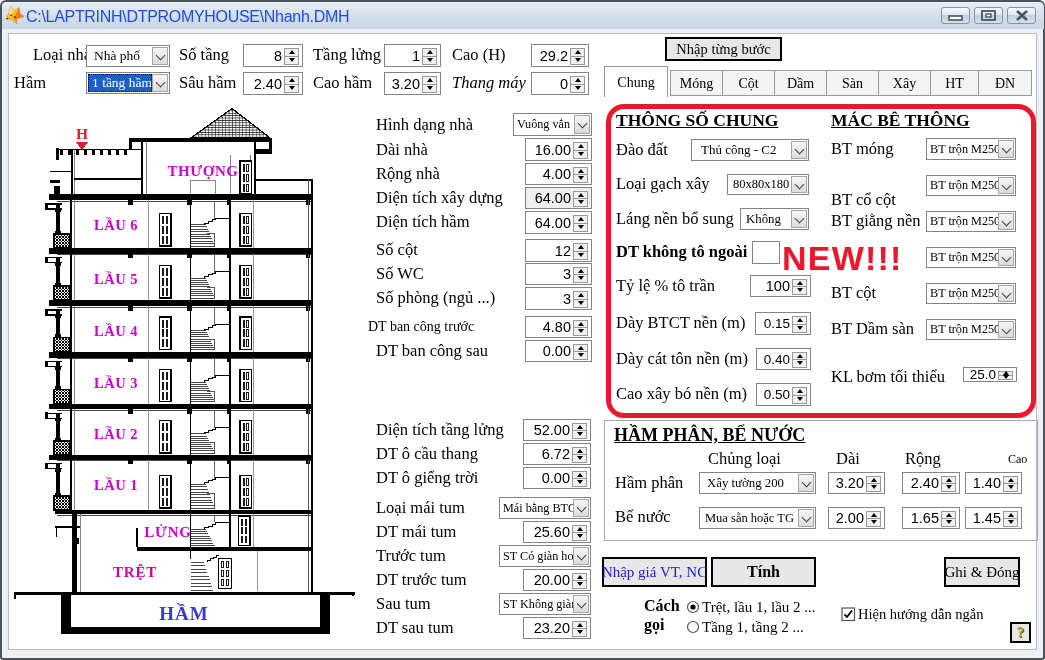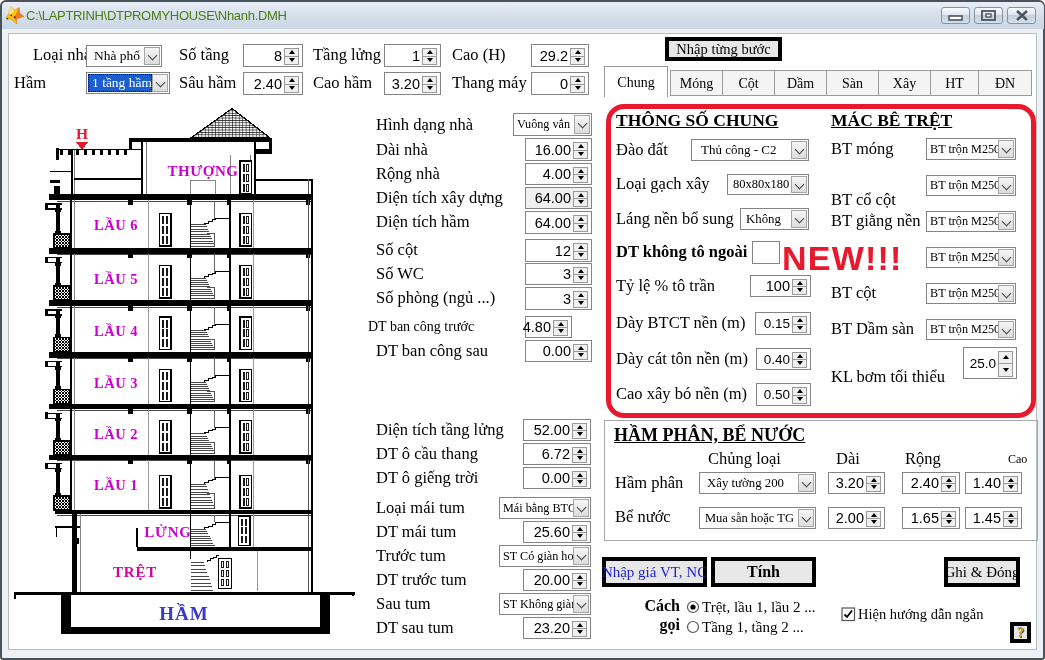--- a/index.html
+++ b/index.html
@@ -1,34 +1,34 @@
 <!DOCTYPE html>
 <html><head><meta charset="utf-8">
 <style>
 html,body{margin:0;padding:0;width:1045px;height:660px;overflow:hidden}
 body{font-family:"Liberation Serif",serif;position:relative;background:#fff}
 .win{position:absolute;left:0;top:0;width:1045px;height:660px;border:2px solid #4a525c;border-radius:6px 6px 3px 3px;background:#edf0f4;box-sizing:border-box}
 .tbar{position:absolute;left:1.5px;top:1.5px;width:1042px;height:27.5px;border-radius:5px 5px 0 0;background:linear-gradient(#e8eef6,#d2dde9 60%,#cbd7e4)}
-.ttext{position:absolute;left:26px;top:8px;font-family:"Liberation Sans",sans-serif;font-size:13px;letter-spacing:-0.3px;color:#4d7c0f}
+.ttext{position:absolute;left:26px;top:8px;font-family:"Liberation Sans",sans-serif;font-size:16px;letter-spacing:-0.3px;color:#1d4ed8}
 .wbtn{position:absolute;top:7px;height:17px;width:29px;border:1px solid #8494a5;border-radius:3px;background:linear-gradient(#f8fbfd,#dde7f0 45%,#c3d1de 50%,#d4dfe9);box-sizing:border-box}
 .client{position:absolute;left:8px;top:33px;width:1029px;height:617px;background:#fff;border:1px solid #b9bcbf;box-sizing:border-box}
 .lbl{position:absolute;white-space:nowrap;line-height:24px;height:24px;color:#000}
 .blbl{position:absolute;white-space:nowrap;font-weight:bold}
 .box{position:absolute;border:1px solid #848484;background:#fff;box-sizing:border-box}
 .num{position:absolute;right:20px;top:0;bottom:0;display:flex;align-items:center;font-family:"Liberation Sans",sans-serif}
 .sp{position:absolute;right:3px;top:2.5px;bottom:2.5px;width:15px;display:flex;flex-direction:column}
 .spb{flex:1;background:#f0f0f0;border:1px solid #999;position:relative;margin-bottom:-1px}
 .tu{position:absolute;left:50%;top:50%;transform:translate(-50%,-50%);width:0;height:0;border-left:3.2px solid transparent;border-right:3.2px solid transparent;border-bottom:4.2px solid #000}
 .td{position:absolute;left:50%;top:50%;transform:translate(-50%,-50%);width:0;height:0;border-left:3.2px solid transparent;border-right:3.2px solid transparent;border-top:4.2px solid #000}
 .cbtn{position:absolute;right:1px;top:1px;bottom:1px;width:16px;background:linear-gradient(#f6f6f6,#dcdcdc);border:1px solid #a5a5a5;box-sizing:border-box}
 .chv{position:absolute;left:4px;top:4px;width:6px;height:6px;border-left:1.6px solid #444;border-bottom:1.6px solid #444;transform:rotate(-45deg)}
 .cbtx{position:absolute;top:0;bottom:0;display:flex;align-items:center;white-space:nowrap}
 .cbsel{position:absolute;left:1px;top:1px;right:17px;bottom:1px;display:flex;align-items:center;padding-left:4px;background:#1b5fce;color:#fff;outline:1px dotted #000;outline-offset:-1px;white-space:nowrap}
 .tab{position:absolute;box-sizing:border-box;border:1px solid #9a9a9a;background:#f2f2f2;text-align:center;font-size:14px}
-.btn{position:absolute;box-sizing:border-box;border:4px solid #000000;background:#e7e7e7;display:flex;align-items:center;justify-content:center;white-space:nowrap}
+.btn{position:absolute;box-sizing:border-box;border:2px solid #000000;background:#e7e7e7;display:flex;align-items:center;justify-content:center;white-space:nowrap}
 </style></head><body>
 <div class="win"></div>
 <div class="tbar"></div>
 <div class="ttext">C:\LAPTRINH\DTPROMYHOUSE\Nhanh.DMH</div>
 <div class="client"></div>
 <div class="wbtn" style="left:941px"></div>
 <div class="wbtn" style="left:974px"></div>
 <div class="wbtn" style="left:1007px"></div>
 <svg style="position:absolute;left:941px;top:7px" width="96" height="17" viewBox="0 0 96 17">
 <rect x="8" y="9" width="13" height="4" fill="#fff" stroke="#4a5663" stroke-width="1.6"></rect>
@@ -39,21 +39,21 @@
 <svg style="position:absolute;left:5px;top:6px" width="20" height="20" viewBox="0 0 20 20">
 <polygon points="6,0.5 9.5,4.5 14,1.5 15,7.5 19,10.5 11,13 12,18 6.5,13.5 1,12.5 3.5,8" fill="#ffc20e" stroke="#c87d1e" stroke-width="0.5"></polygon>
 <polygon points="14,1.5 15,7.5 19,10.5 11.5,12.8 12,17 9,12" fill="#ee7d22"></polygon>
 <polygon points="6,0.5 9,4.8 6.5,8.4 3.8,7.4" fill="#ffe289"></polygon>
 <circle cx="6.3" cy="9.3" r="0.9" fill="#3a2a10"></circle>
     <circle cx="9.7" cy="11.3" r="1" fill="#3a2a10"></circle>
 <polygon points="1,12.5 3.3,11.8 2.9,13.6" fill="#1d140a"></polygon>
 </svg>
 <div class="lbl" style="left:14px;top:43px;font-size:16.5px;margin-left:19px;">Loại nhà</div>
 <div class="lbl" style="left:14px;top:71px;font-size:16.5px;">Hầm</div>
-<div class="box" style="left:86px;top:45px;width:76px;height:22px">
+<div class="box" style="left:86px;top:45px;width:84px;height:22px">
     <span class="cbtx" style="font-size:13.5px;left:7px">Nhà phố</span>
 <div class="cbtn">
       <i class="chv"></i>
     </div>
   </div>
 <div class="box" style="left:86px;top:72px;width:84px;height:22px">
     <span class="cbsel" style="font-size:13.5px">1 tầng hầm</span>
 <div class="cbtn">
       <i class="chv"></i>
     </div>
@@ -100,21 +100,21 @@
 <div class="sp">
       <div class="spb">
         <i class="tu"></i>
       </div>
       <div class="spb">
         <i class="td"></i>
       </div>
     </div>
   </div>
 <div class="lbl" style="left:452px;top:43px;font-size:16.5px;">Cao (H)</div>
-<div class="lbl" style="left:452px;top:71px;font-size:16.5px;">Thang máy</div>
+<div class="lbl" style="left:452px;top:71px;font-size:16.5px;font-style:italic;">Thang máy</div>
 <div class="box" style="left:531px;top:44px;width:58px;height:23px;background:#fff">
 <span class="num" style="font-size:14.5px">29.2</span>
 <div class="sp">
       <div class="spb">
         <i class="tu"></i>
       </div>
       <div class="spb">
         <i class="td"></i>
       </div>
     </div>
@@ -224,21 +224,21 @@
 <div class="sp">
       <div class="spb">
         <i class="tu"></i>
       </div>
       <div class="spb">
         <i class="td"></i>
       </div>
     </div>
   </div>
 <div class="lbl" style="left:368px;top:315px;font-size:14px;text-align:right;">DT ban công trước</div>
-<div class="box" style="left:525px;top:316px;width:47px;height:22px;background:#fff">
+<div class="box" style="left:525px;top:316px;width:67px;height:22px;background:#fff">
 <span class="num" style="font-size:14.5px">4.80</span>
 <div class="sp">
       <div class="spb">
         <i class="tu"></i>
       </div>
       <div class="spb">
         <i class="td"></i>
       </div>
     </div>
   </div>
@@ -343,21 +343,21 @@
         <i class="tu"></i>
       </div>
       <div class="spb">
         <i class="td"></i>
       </div>
     </div>
   </div>
 <div style="position:absolute;left:604px;top:420px;width:434px;height:121px;border:1px solid #a9a9a9;box-sizing:border-box"></div>
 <div style="position:absolute;left:606px;top:104px;width:430px;height:314px;border:5px solid #e8192c;border-radius:18px;box-sizing:border-box;background:#fff"></div>
 <div class="blbl" style="left:616px;top:110px;font-size:17.5px;text-decoration:underline">THÔNG SỐ CHUNG</div>
-<div class="blbl" style="left:831px;top:110px;font-size:17.5px;text-decoration:underline">MÁC BÊ TRỆT</div>
+<div class="blbl" style="left:831px;top:110px;font-size:17.5px;text-decoration:underline">MÁC BÊ THÔNG</div>
 <div class="lbl" style="left:616px;top:138px;font-size:16.5px;">Đào đất</div>
 <div class="box" style="left:691px;top:139px;width:118px;height:22px">
     <span class="cbtx" style="font-size:13px;left:9px">Thủ công - C2</span>
 <div class="cbtn">
       <i class="chv"></i>
     </div>
   </div>
 <div class="lbl" style="left:616px;top:172px;font-size:16.5px;">Loại gạch xây</div>
 <div class="box" style="left:727px;top:174px;width:82px;height:21px">
     <span class="cbtx" style="font-size:12.5px;left:5px">80x80x180</span>
@@ -458,21 +458,21 @@
     </div>
   </div>
 <div class="lbl" style="left:831px;top:317px;font-size:16.5px;">BT Dầm sàn</div>
 <div class="box" style="left:926px;top:319px;width:90px;height:21px">
     <span class="cbtx" style="font-size:12.2px;left:3px">BT trộn M250</span>
 <div class="cbtn">
       <i class="chv"></i>
     </div>
   </div>
 <div class="lbl" style="left:831px;top:365px;font-size:16.5px;">KL bơm tối thiểu</div>
-<div class="box" style="left:963px;top:347px;width:54px;height:32px;background:#fff">
+<div class="box" style="left:963px;top:367px;width:54px;height:15px;background:#fff">
 <span class="num" style="font-size:13.5px">25.0</span>
 <div class="sp">
       <div class="spb">
         <i class="tu"></i>
       </div>
       <div class="spb">
         <i class="td"></i>
       </div>
     </div>
   </div>
@@ -557,21 +557,21 @@
         <i class="tu"></i>
       </div>
       <div class="spb">
         <i class="td"></i>
       </div>
     </div>
   </div>
 <div class="btn" style="left:602px;top:557px;width:105px;height:30px;font-size:15px;color:#2222cc">Nhập giá VT, NC</div>
 <div class="btn" style="left:711px;top:557px;width:105px;height:30px;font-size:16px;font-weight:bold">Tính</div>
 <div class="btn" style="left:944px;top:557px;width:76px;height:30px;font-size:15px">Ghi &amp; Đóng</div>
-<div class="blbl" style="left:644px;top:596px;font-size:16px;width:36px;text-align:right;line-height:19px">Cách<br>gọi</div>
+<div class="blbl" style="left:644px;top:596px;font-size:16px;width:36px;text-align:left;line-height:19px">Cách<br>gọi</div>
 <svg style="position:absolute;left:686px;top:600px" width="14" height="40" viewBox="0 0 14 40">
 <circle cx="7" cy="7" r="5.5" fill="#fff" stroke="#555" stroke-width="1.2"></circle>
 <circle cx="7" cy="7" r="2.6" fill="#000"></circle>
 <circle cx="7" cy="27" r="5.5" fill="#fff" stroke="#555" stroke-width="1.2"></circle>
 </svg>
 <div class="lbl" style="left:702px;top:595px;font-size:15px;">Trệt, lầu 1, lầu 2 ...</div>
 <div class="lbl" style="left:702px;top:615px;font-size:15px;">Tầng 1, tầng 2 ...</div>
 <svg style="position:absolute;left:841px;top:607px" width="15" height="15" viewBox="0 0 15 15">
 <rect x="1" y="1" width="12.5" height="12.5" fill="#fff" stroke="#555" stroke-width="1.2"></rect>
 <path d="M3.5 7.5 L6 10 L11 3.5" stroke="#000" stroke-width="1.8" fill="none"></path>

